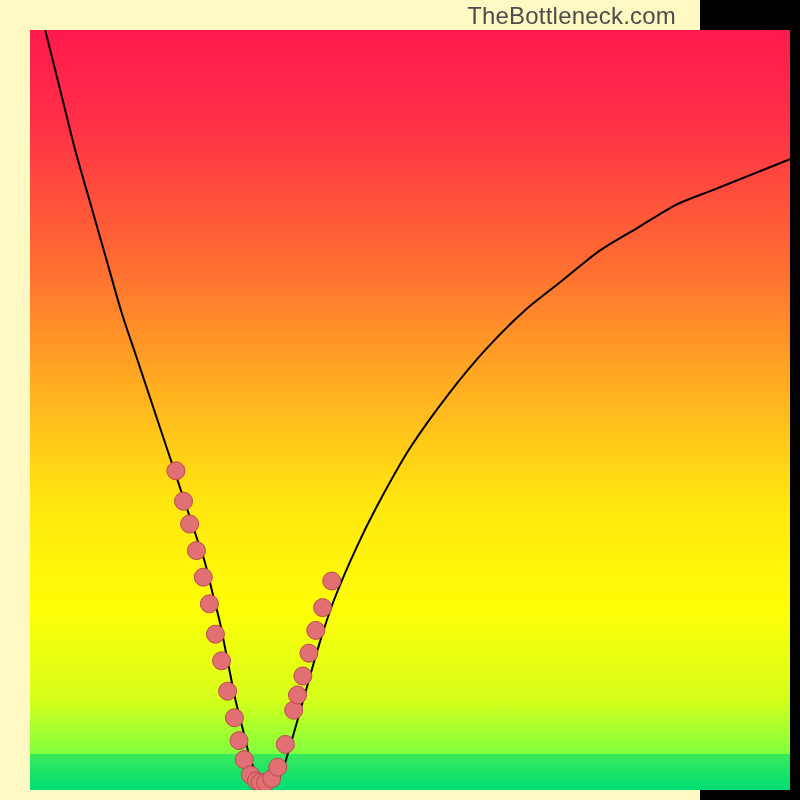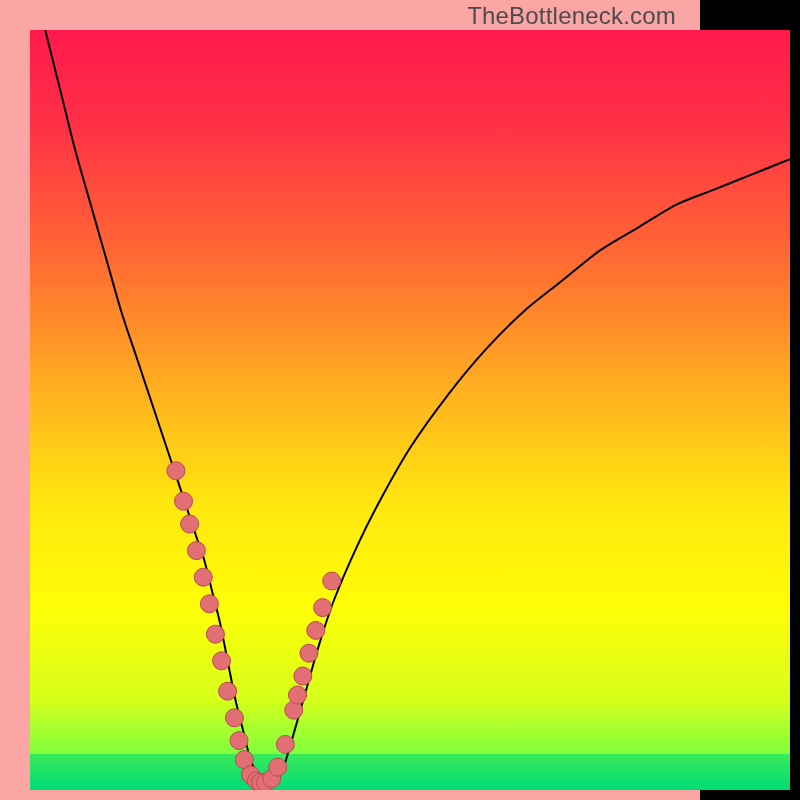--- a/index.html
+++ b/index.html
@@ -8,21 +8,21 @@
     width: 800px;
     height: 800px;
     overflow: hidden;
     background: #000;
     font-family: Arial, Helvetica, sans-serif;
   }
   #frame {
     position: relative;
     width: 700px;
     height: 800px;
-    background: #fca5a5;
+    background: #fef9c3;
   }
   #plot {
     position: absolute;
     box-sizing: border-box;
   }
   #plot-bg {
     position: absolute;
     inset: 0;
   }
   #curve-svg {

